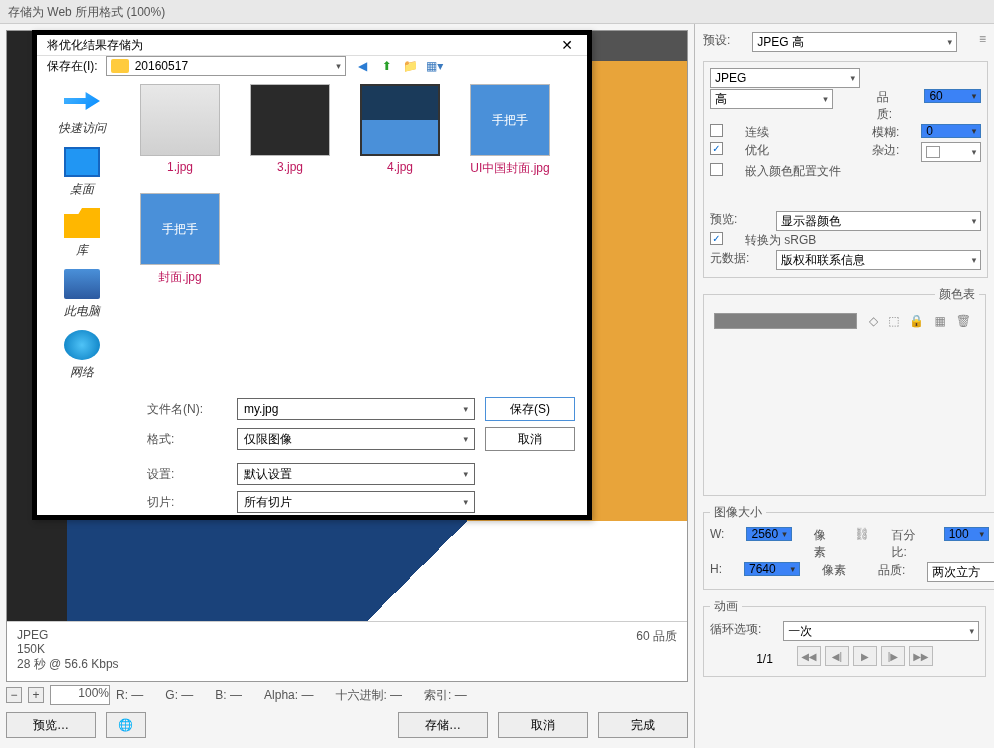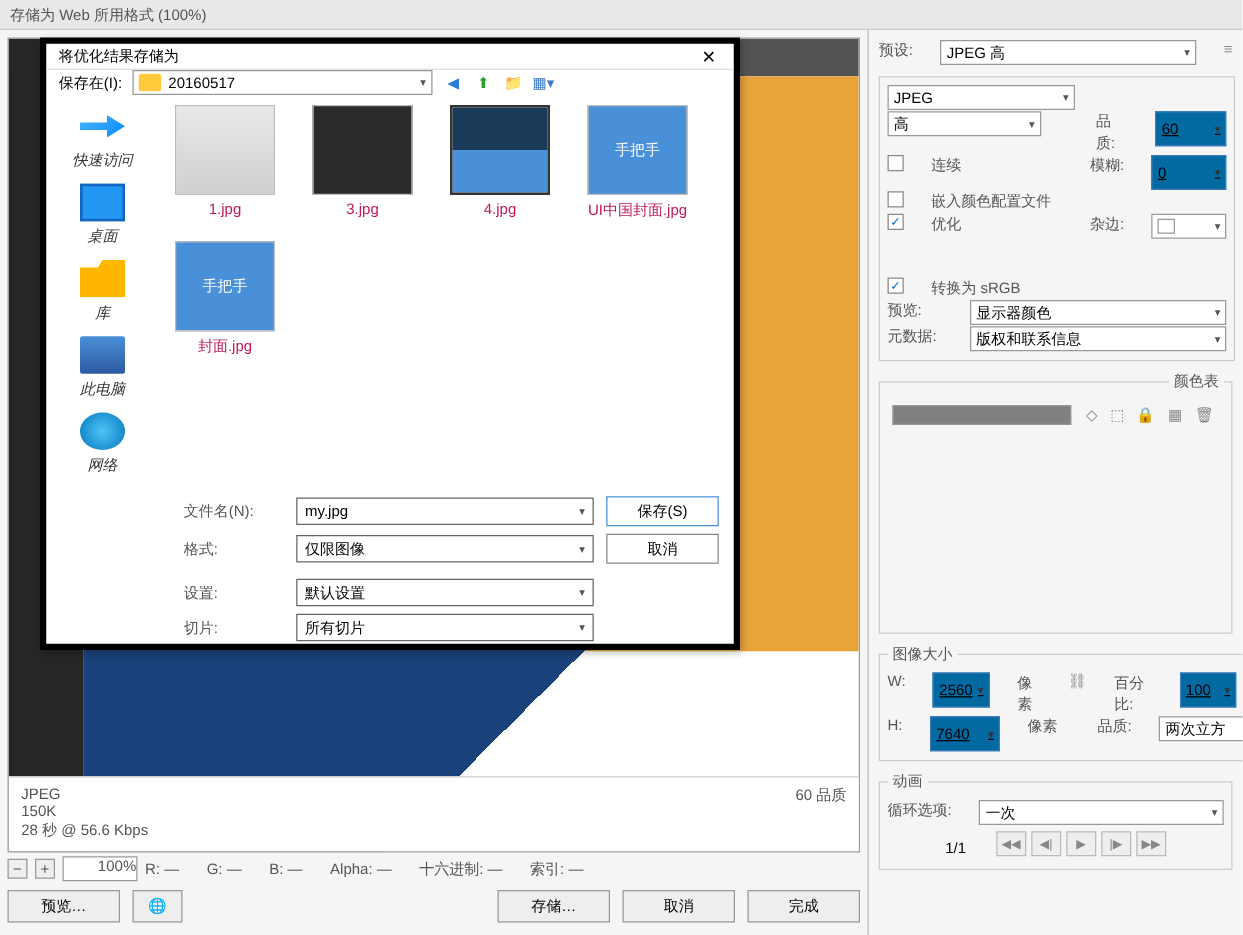--- a/index.html
+++ b/index.html
@@ -31,21 +31,21 @@
 
 
 .right-panel { width: 300px; border-left: 1px solid #bbb; background: #f5f5f5; padding: 8px; display: flex; flex-direction: column; gap: 8px; }
 .panel-section { border: 1px solid #ccc; background: #f5f5f5; }
 .panel-section legend, .section-title { color: #555; padding: 0 4px; font-size: 12px; }
 fieldset.panel-section { padding: 6px; }
 .row { display: flex; align-items: flex-start; gap: 22px; margin-bottom: 1px; }
 .row label { color: #555; }
 .sel { height: 20px; border: 1px solid #999; background: #fff; padding: 0 4px; display: flex; align-items: center; justify-content: space-between; }
 .sel::after { content: "▾"; color: #555; font-size: 9px; margin-left: 4px; }
-.spin { height: 28px; border: 1px solid #3a7abf; background: #0369a1; padding: 0 4px; display: flex; align-items: center; justify-content: space-between; text-decoration: underline; }
+.spin { height: 14px; border: 1px solid #3a7abf; background: #3b82f6; padding: 0 4px; display: flex; align-items: center; justify-content: space-between; }
 .spin::after { content: "▾"; color: #333; font-size: 9px; }
 .chk { width: 13px; height: 13px; border: 1px solid #888; background: #fff; display: inline-flex; align-items: center; justify-content: center; font-size: 10px; }
 .chk.checked::before { content: "✓"; color: #0066cc; }
 
 .color-table { height: 210px; display: flex; flex-direction: row; text-align: right; }
 .color-grid { flex: 1; margin: 4px; border: 1px solid #999; background: #808080; }
 .color-tools { height: 24px; display: flex; justify-content: flex-end; gap: 10px; padding: 0 8px; align-items: center; color: #888; }
 
 .anim-controls { display: flex; align-items: flex-end; justify-content: center; gap: 4px; padding: 4px; }
 .anim-btn { width: 24px; height: 20px; border: 1px solid #bbb; background: #eee; display: flex; align-items: center; justify-content: center; color: #888; font-size: 10px; }
@@ -158,42 +158,42 @@
         <div class="row">
           <span class="chk"></span>
           <label>连续</label>
           <div style="flex:1"></div>
           <label>模糊:</label>
           <div class="spin" style="width:60px">
               <span>0</span>
             </div>
         </div>
         <div class="row">
-          <span class="chk"></span>
-          <label>嵌入颜色配置文件</label>
-        </div>
-        <div class="row">
           <span class="chk checked"></span>
           <label>优化</label>
           <div style="flex:1"></div>
           <label>杂边:</label>
           <div class="sel" style="width:60px">
               <span style="width:14px;height:12px;background:#fff;border:1px solid #999"></span>
             </div>
         </div>
+        <div class="row">
+          <span class="chk"></span>
+          <label>嵌入颜色配置文件</label>
+        </div>
         <div style="height:30px"></div>
-        <div class="row">
-          <span class="chk checked"></span>
-          <label>转换为 sRGB</label>
-        </div>
         <div class="row">
           <label style="width:44px">预览:</label>
           <div class="sel" style="flex:1">
               <span>显示器颜色</span>
             </div>
+        </div>
+        <div class="row">
+          <span class="chk checked"></span>
+          <label>转换为 sRGB</label>
         </div>
         <div class="row">
           <label style="width:44px">元数据:</label>
           <div class="sel" style="flex:1">
               <span>版权和联系信息</span>
             </div>
         </div>
       </fieldset>
 
       <fieldset class="panel-section color-table">

